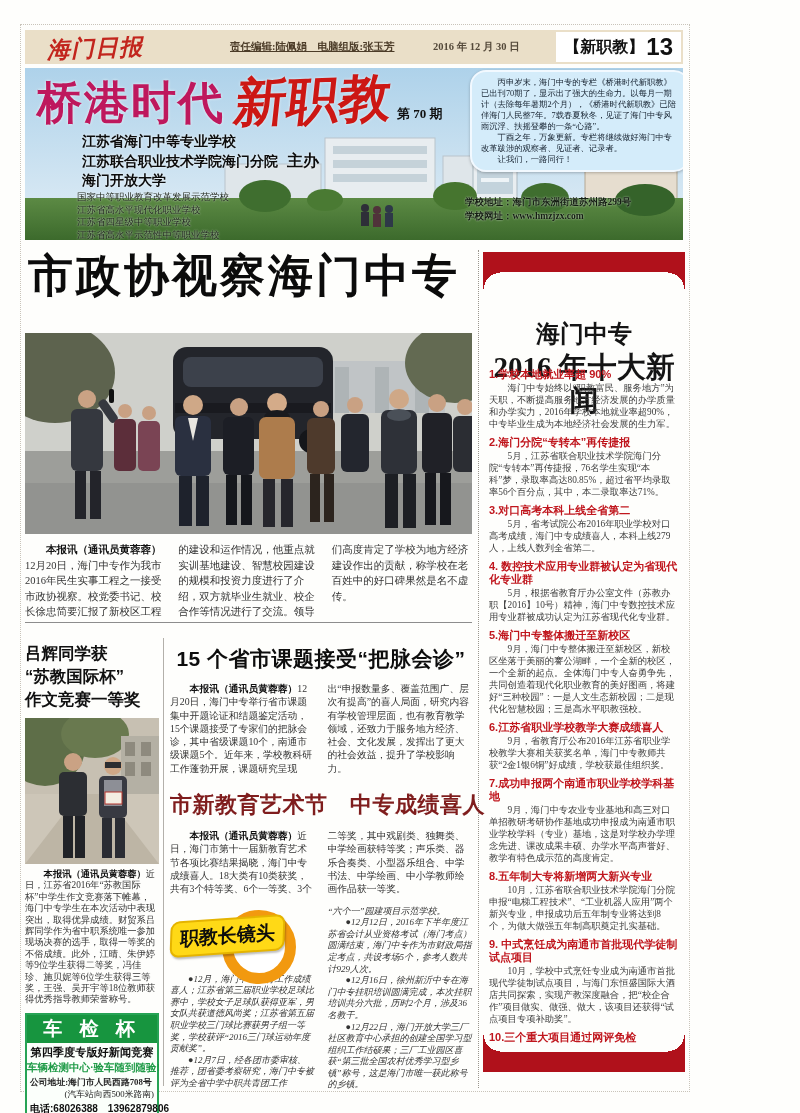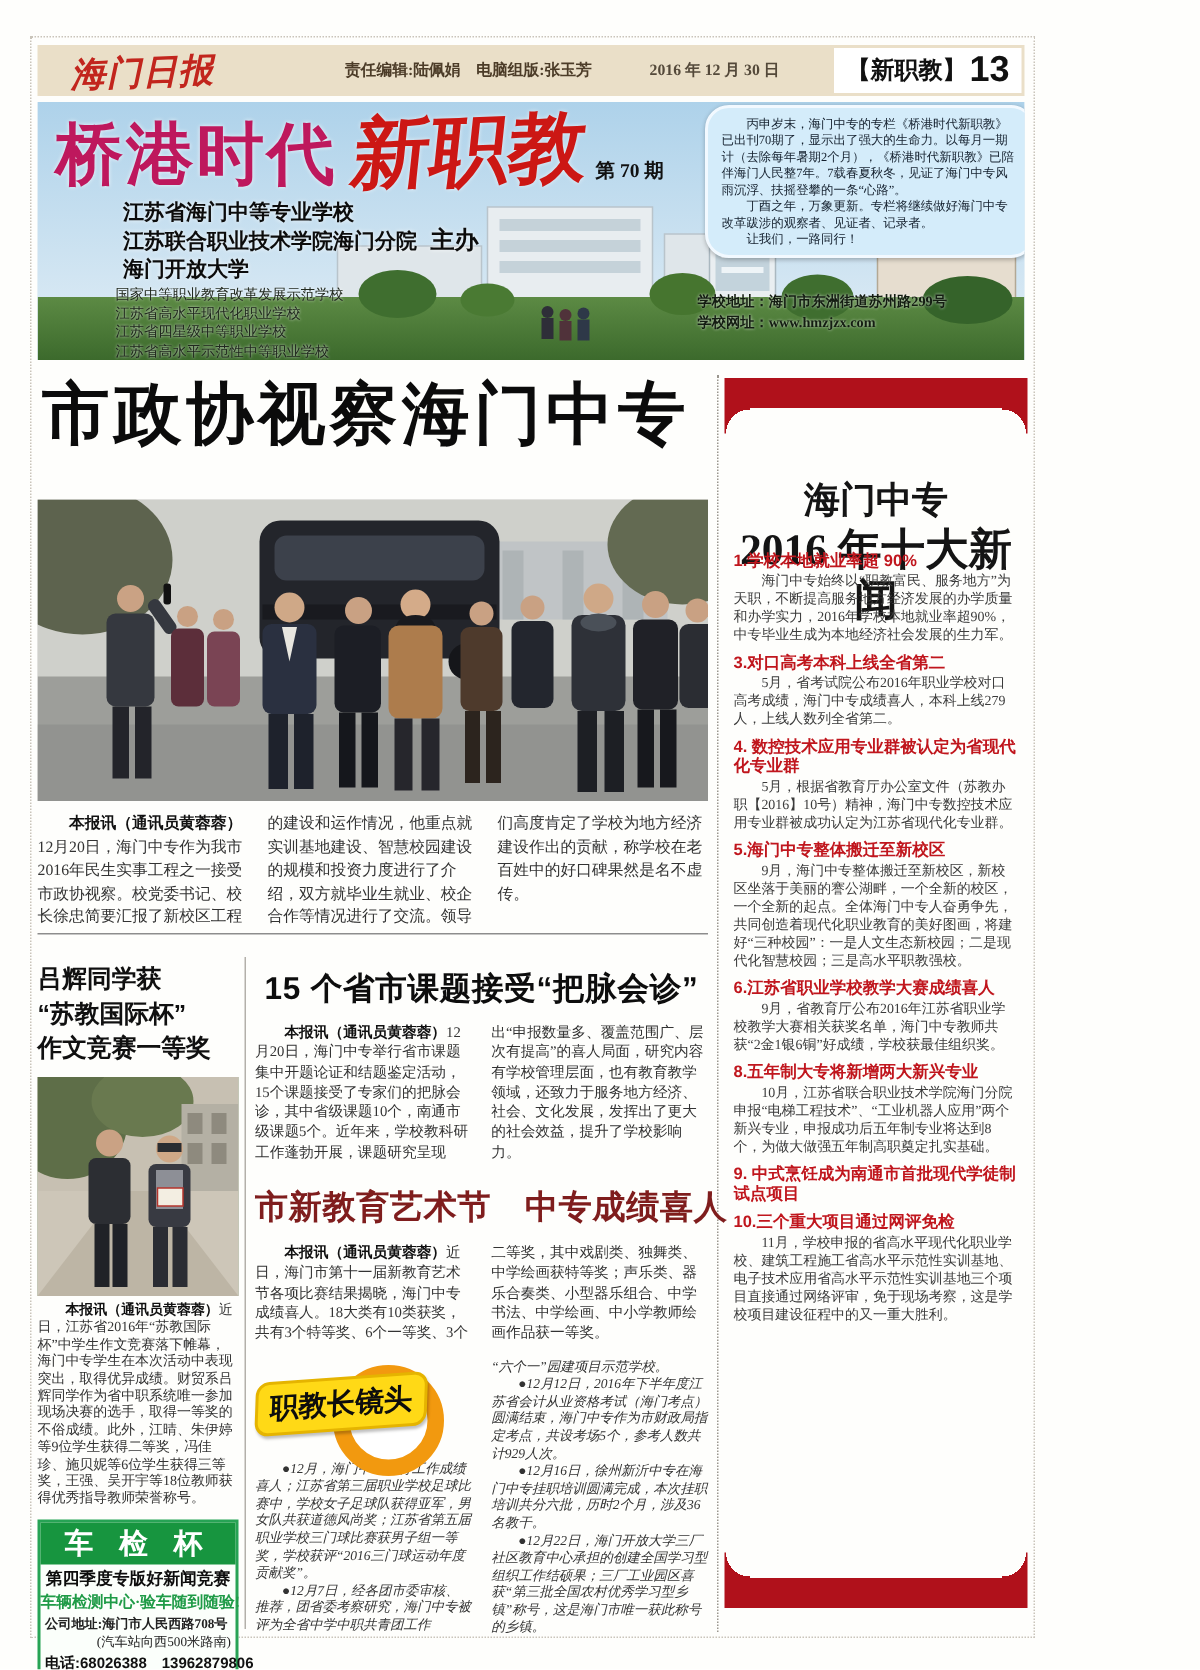--- a/index.html
+++ b/index.html
@@ -4,21 +4,21 @@
 <style>
   html,body{margin:0;padding:0;background:#ffffff;}
   .page{position:relative;width:800px;height:1113px;background:#fefefc;overflow:hidden;
         font-family:"Liberation Serif","DejaVu Serif",serif;color:#222;}
   .frame{position:absolute;left:20px;top:24px;width:668px;height:1066px;border:1px dotted #c9c4ba;}
 
   
   .header-bar{position:absolute;left:25px;top:30px;width:658px;height:34px;background:#eadfc8;}
   .np-logo{position:absolute;left:22px;top:3px;font-size:23px;font-weight:bold;font-style:italic;
            color:#c2251d;transform:rotate(-2deg);letter-spacing:1px;}
-  .editors{position:absolute;left:205px;top:10px;font-size:10.5px;font-weight:bold;color:#4c3c28;}
+  .editors{position:absolute;left:205px;top:10px;font-size:10.5px;font-weight:bold;color:#4c3c28;text-decoration:underline;}
   .issue-date{position:absolute;left:408px;top:10px;font-size:10.5px;color:#54493a;font-weight:bold;}
   .section-box{position:absolute;right:2px;top:2px;bottom:2px;background:#ffffff;display:flex;
                align-items:center;padding:0 8px;text-align:center;}
   .section-name{font-size:16px;font-weight:900;font-family:"Liberation Sans",sans-serif;color:#111;}
   .page-no{font-size:24px;font-weight:900;font-family:"Liberation Sans",sans-serif;color:#111;margin-left:2px;}
 
   
   .masthead{position:absolute;left:25px;top:68px;width:658px;height:172px;overflow:hidden;background:#cfe3ef;}
   .masthead svg{position:absolute;left:0;top:0;}
   .mh-titles{position:absolute;left:12px;top:-2px;white-space:nowrap;}
@@ -363,41 +363,50 @@
     <div class="news-title">
       <div class="t1">海门中专</div>
       <div class="t2">2016 年十大新闻</div>
     </div>
     <div class="news-items">
       <div class="news-item">
         <div class="ni-h">1.学校本地就业率超 90%</div>
         <p class="ni-b">海门中专始终以“职教富民、服务地方”为天职，不断提高服务地方经济发展的办学质量和办学实力，2016年学校本地就业率超90%，中专毕业生成为本地经济社会发展的生力军。</p>
       </div>
       <div class="news-item">
+        <div class="ni-h">2.海门分院“专转本”再传捷报</div>
+        <p class="ni-b">5月，江苏省联合职业技术学院海门分院“专转本”再传捷报，76名学生实现“本科”梦，录取率高达80.85%，超过省平均录取率56个百分点，其中，本二录取率达71%。</p>
+      </div>
+      <div class="news-item">
         <div class="ni-h">3.对口高考本科上线全省第二</div>
         <p class="ni-b">5月，省考试院公布2016年职业学校对口高考成绩，海门中专成绩喜人，本科上线279人，上线人数列全省第二。</p>
       </div>
       <div class="news-item">
         <div class="ni-h">4. 数控技术应用专业群被认定为省现代化专业群</div>
         <p class="ni-b">5月，根据省教育厅办公室文件（苏教办职【2016】10号）精神，海门中专数控技术应用专业群被成功认定为江苏省现代化专业群。</p>
       </div>
       <div class="news-item">
         <div class="ni-h">5.海门中专整体搬迁至新校区</div>
         <p class="ni-b">9月，海门中专整体搬迁至新校区，新校区坐落于美丽的謇公湖畔，一个全新的校区，一个全新的起点。全体海门中专人奋勇争先，共同创造着现代化职业教育的美好图画，将建好“三种校园”：一是人文生态新校园；二是现代化智慧校园；三是高水平职教强校。</p>
       </div>
       <div class="news-item">
         <div class="ni-h">6.江苏省职业学校教学大赛成绩喜人</div>
         <p class="ni-b">9月，省教育厅公布2016年江苏省职业学校教学大赛相关获奖名单，海门中专教师共获“2金1银6铜”好成绩，学校获最佳组织奖。</p>
       </div>
       <div class="news-item">
+        <div class="ni-h">7.成功申报两个南通市职业学校学科基地</div>
+        <p class="ni-b">9月，海门中专农业专业基地和高三对口单招教研考研协作基地成功申报成为南通市职业学校学科（专业）基地，这是对学校办学理念先进、课改成果丰硕、办学水平高声誉好、教学有特色成示范的高度肯定。</p>
+      </div>
+      <div class="news-item">
         <div class="ni-h">8.五年制大专将新增两大新兴专业</div>
         <p class="ni-b">10月，江苏省联合职业技术学院海门分院申报“电梯工程技术”、“工业机器人应用”两个新兴专业，申报成功后五年制专业将达到8个，为做大做强五年制高职奠定扎实基础。</p>
       </div>
       <div class="news-item">
         <div class="ni-h">9. 中式烹饪成为南通市首批现代学徒制试点项目</div>
+        <p class="ni-b">10月，学校中式烹饪专业成为南通市首批现代学徒制试点项目，与海门东恒盛国际大酒店共同探索，实现产教深度融合，把“校企合作”项目做实、做强、做大，该项目还获得“试点项目专项补助奖”。</p>
       </div>
       <div class="news-item">
         <div class="ni-h">10.三个重大项目通过网评免检</div>
         <p class="ni-b">11月，学校申报的省高水平现代化职业学校、建筑工程施工省高水平示范性实训基地、电子技术应用省高水平示范性实训基地三个项目直接通过网络评审，免于现场考察，这是学校项目建设征程中的又一重大胜利。</p>
       </div>
     </div>
     <div class="band band-bottom">
       <div class="hook-l"></div>
       <div class="hook-r"></div>
     </div>

